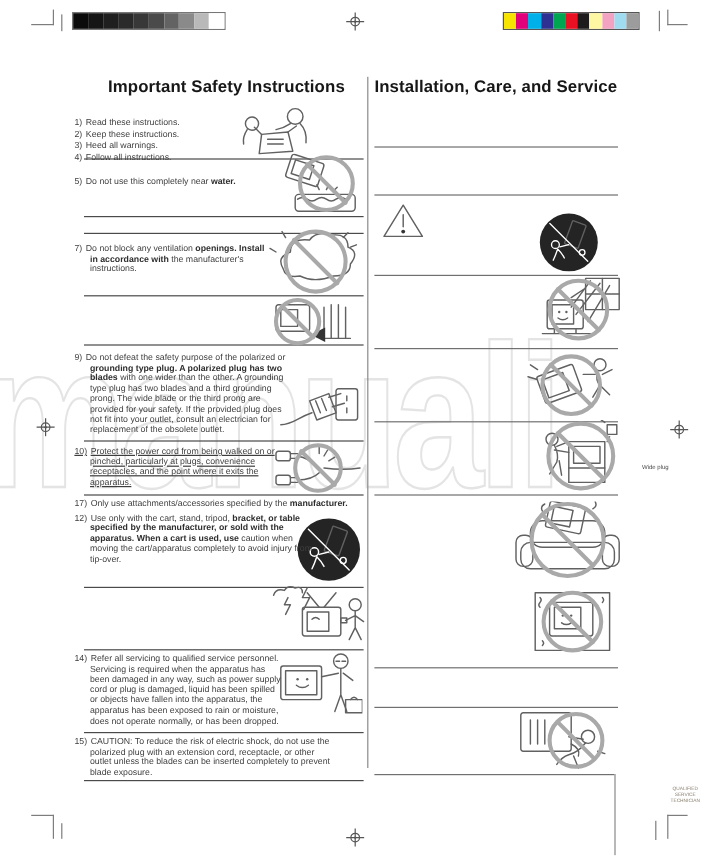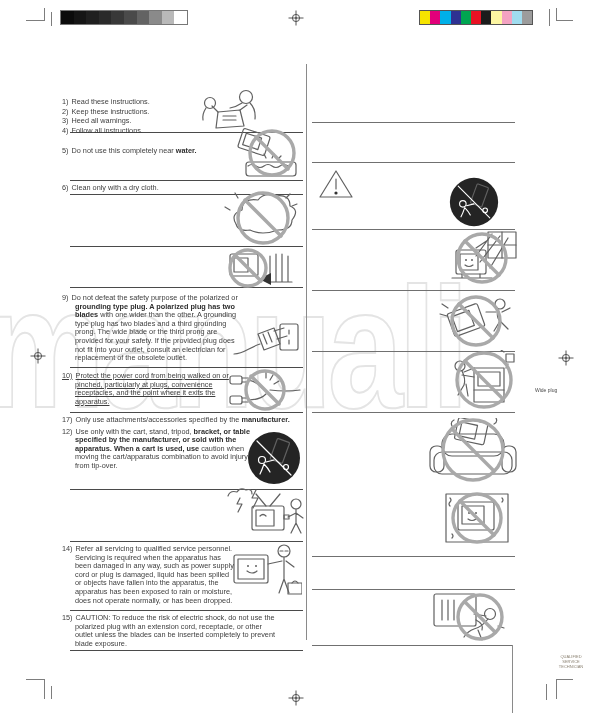--- a/index.html
+++ b/index.html
@@ -108,42 +108,44 @@
   </svg>
   <svg class="crosshair" style="left:288px;top:690px;" viewBox="0 0 16 16">
     <circle cx="8" cy="8" r="3.6" stroke="#555" fill="none" stroke-width="1"></circle>
       <line x1="8" y1="0.5" x2="8" y2="15.5" stroke="#555" stroke-width="1"></line>
       <line x1="0.5" y1="8" x2="15.5" y2="8" stroke="#555" stroke-width="1"></line>
       <circle cx="8" cy="8" r="1" fill="#555"></circle>
   </svg>
 
   <div class="divider"></div>
 
+  <div class="title" style="left:90px;top:64px;">Important Safety Instructions</div>
+  <div class="title" style="left:312px;top:64px;">Installation, Care, and Service</div>
 
   <div class="block" style="left:62px;top:98px;width:132px;">
     <div class="item"><span class="num">1)</span><span>Read these instructions.</span></div>
     <div class="item"><span class="num">2)</span><span>Keep these instructions.</span></div>
     <div class="item"><span class="num">3)</span><span>Heed all warnings.</span></div>
     <div class="item"><span class="num">4)</span><span>Follow all instructions.</span></div>
   </div>
   <div class="block" style="left:62px;top:147px;width:150px;">
     <div class="item"><span class="num">5)</span><span>Do not use this completely near </span><span class="b">water.</span></div>
   </div>
-  <div class="block" style="left:62px;top:184px;width:235px;">
-    <div class="item"><span class="num">6)</span><span>Clean only with a dry cloth.</span></div>
+  <div class="block" style="left:62px;top:203px;width:160px;">
+    <div class="item"><span class="num">7)</span><span>Do not block any ventilation </span><span class="b">openings. Install in accordance with </span><span>the manufacturer's instructions.</span></div>
   </div>
   <div class="block" style="left:62px;top:294px;width:176px;">
     <div class="item"><span class="num">9)</span><span>Do not defeat the safety purpose of the polarized or </span><span class="b">grounding type plug. A polarized plug has two blades </span><span>with one wider than the other. A grounding type plug has two blades and a third grounding prong. The wide blade or the third prong are provided for your safety. If the provided plug does not fit into your outlet, consult an electrician for replacement of the obsolete outlet.</span></div>
   </div>
   <div class="block" style="left:62px;top:372px;width:170px;text-decoration:underline;">
     <div class="item"><span class="num">10)</span><span>Protect the power cord from being walked on or pinched, particularly at plugs, convenience receptacles, and the point where it exits the apparatus.</span></div>
   </div>
   <div class="block" style="left:62px;top:416px;width:240px;">
     <div class="item"><span class="num">17)</span><span>Only use attachments/accessories specified by the </span><span class="b">manufacturer.</span></div>
-    <div class="item" style="width:186px;margin-top:3px;"><span class="num">12)</span><span>Use only with the cart, stand, tripod, </span><span class="b">bracket, or table specified by the manufacturer, or sold with the apparatus. When a cart is used, use </span><span>caution when moving the cart/apparatus combination to avoid injury from tip-over.</span></div>
+    <div class="item" style="width:186px;margin-top:3px;"><span class="num">12)</span><span>Use only with the cart, stand, tripod, </span><span class="b">bracket, or table specified by the manufacturer, or sold with the apparatus. When a cart is used, use </span><span>caution when moving the cart/apparatus completely to avoid injury from tip-over.</span></div>
   </div>
   <div class="block" style="left:62px;top:545px;width:172px;">
     <div class="item"><span class="num">14)</span><span>Refer all servicing to qualified service personnel. Servicing is required when the apparatus has been damaged in any way, such as power supply cord or plug is damaged, liquid has been spilled or objects have fallen into the apparatus, the apparatus has been exposed to rain or moisture, does not operate normally, or has been dropped.</span></div>
   </div>
   <div class="block" style="left:62px;top:614px;width:218px;">
     <div class="item"><span class="num">15)</span><span>CAUTION: To reduce the risk of electric shock, do not use the polarized plug with an extension cord, receptacle, or other outlet unless the blades can be inserted completely to prevent blade exposure.</span></div>
   </div>
 
   <div class="hr" style="left:70px;top:132px;width:233px;"></div>
   <div class="hr" style="left:70px;top:180px;width:233px;"></div>

